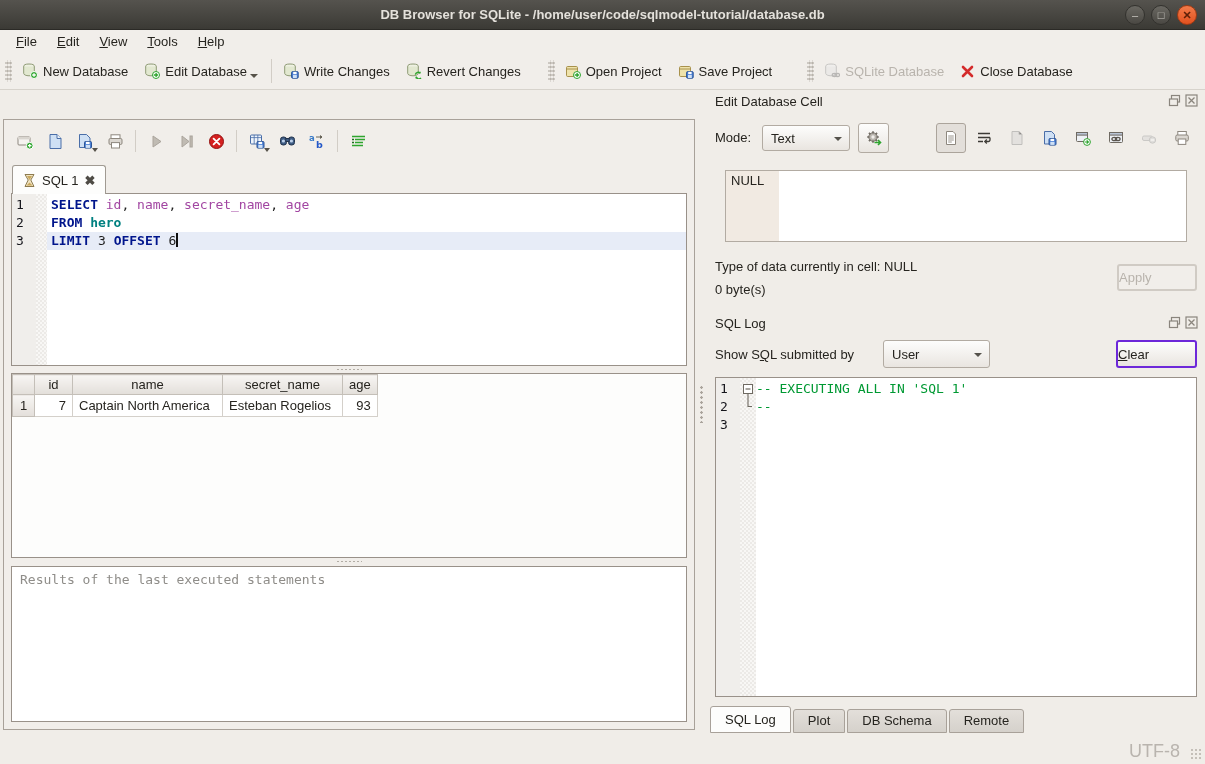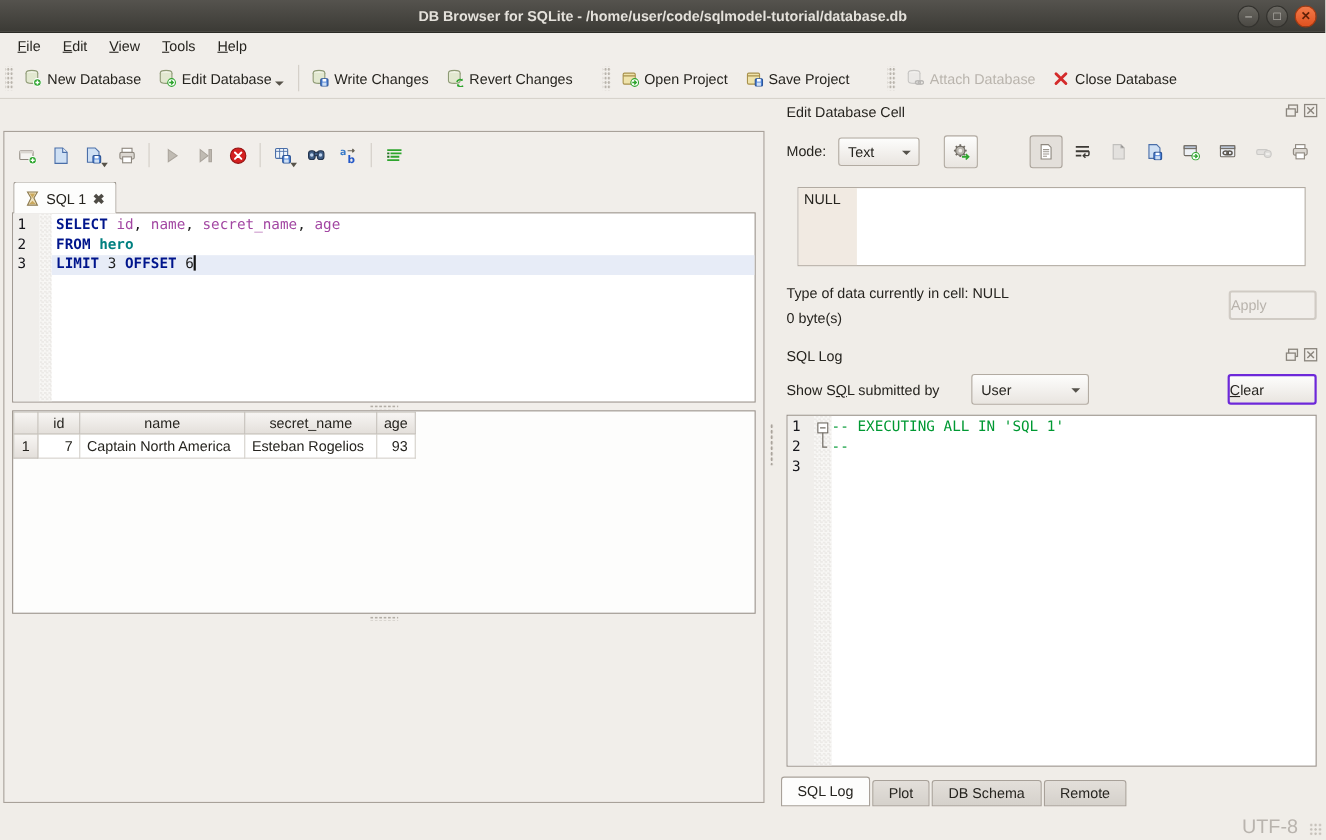--- a/index.html
+++ b/index.html
@@ -223,21 +223,21 @@
 
   <div class="tb-handle" style="margin-left:26px"></div>
 
   <div class="tb-btn disabled">
     <svg width="16" height="16" viewBox="0 0 16 16">
         <ellipse cx="7" cy="3.4" rx="5.3" ry="2.4" fill="#eef1e2" stroke="#8e9a75"></ellipse>
         <path d="M1.7 3.4v7c0 1.3 2.4 2.4 5.3 2.4s5.3-1.1 5.3-2.4v-7" fill="#e2e8d0" stroke="#8e9a75"></path>
         <ellipse cx="10.5" cy="12" rx="2.3" ry="1.6" fill="none" stroke="#7b766e" stroke-width="1.2"></ellipse>
         <ellipse cx="13.3" cy="12" rx="2.3" ry="1.6" fill="none" stroke="#7b766e" stroke-width="1.2"></ellipse>
       </svg>
-    <span>Attach Database</span>
+    <span>SQLite Database</span>
   </div>
 
   <div class="tb-btn">
     <svg width="15" height="15" viewBox="0 0 15 15">
         <path d="M3 3l9 9M12 3l-9 9" stroke="#d42b2b" stroke-width="2.6" stroke-linecap="round"></path>
       </svg>
     <span>Close Database</span>
   </div>
   <div class="spacer"></div>
 </div>
@@ -388,20 +388,23 @@
               <div class="rt-cell al-left" style="width: 120px;">Esteban Rogelios</div>
               <div class="rt-cell al-right" style="width: 34px;">93</div>
             </div>
           </div>
       </div>
 
       <div class="hsplit" style="top:438px">
           <div class="dots"></div>
         </div>
 
+      <div class="msg-box">
+        <span>Results of the last executed statements</span>
+      </div>
     </div>
   </div>
 
   <div class="vsplit">
       <div class="dots"></div>
     </div>
 
   <div class="right-pane">
 
     <div class="dock-title" style="top:4px">Edit Database Cell</div>
@@ -410,21 +413,21 @@
           <rect x="3.5" y="1.5" width="8" height="6.5" fill="none" stroke="#8a857d" stroke-width="1.2"></rect>
           <rect x="1.5" y="5" width="8" height="6.5" fill="#f0ede8" stroke="#8a857d" stroke-width="1.2"></rect>
         </svg>
       <svg class="dock-ic" viewBox="0 0 13 13">
           <rect x="1" y="1" width="11" height="11" fill="none" stroke="#8a857d" stroke-width="1.2"></rect>
           <path d="M3.5 3.5l6 6M9.5 3.5l-6 6" stroke="#8a857d" stroke-width="1.3"></path>
         </svg>
     </div>
 
     <div class="mode-label">Mode:</div>
-    <div class="qcombo" style="left:57px; top:35px; width:74px;">
+    <div class="qcombo" style="left:57px; top:35px; width:88px;">
       <span>Text</span>
       <span class="arrow"></span>
     </div>
     <div class="sq-btn" style="position:absolute; left:153px; top:33px;">
       <svg width="18" height="18" viewBox="0 0 18 18">
           <circle cx="8" cy="8" r="4.2" fill="#b9b5ae" stroke="#6f6a62"></circle>
           <circle cx="8" cy="8" r="1.7" fill="#f1eeea"></circle>
           <g stroke="#6f6a62" stroke-width="1.6">
             <path d="M8 2.2v2M8 13.8v-2M2.2 8h2M13.8 8h-2M3.9 3.9l1.4 1.4M12.1 12.1l-1.4-1.4M3.9 12.1l1.4-1.4M12.1 3.9l-1.4 1.4"></path>
           </g>

